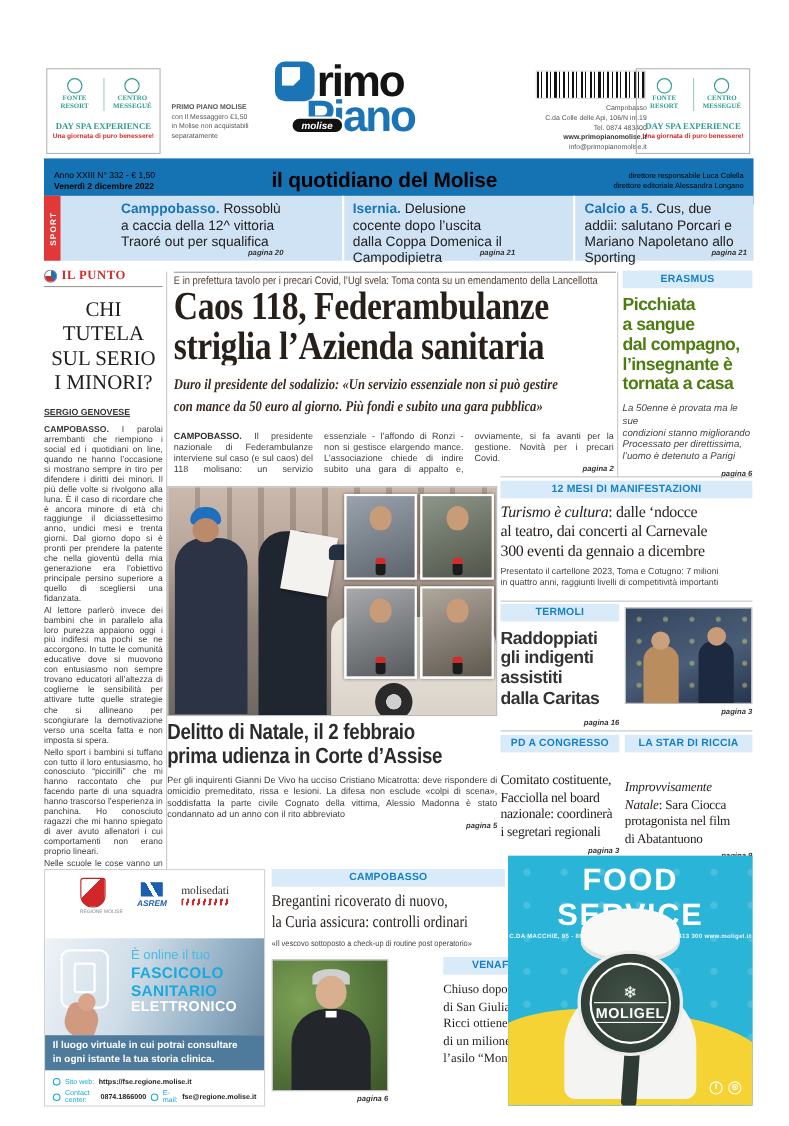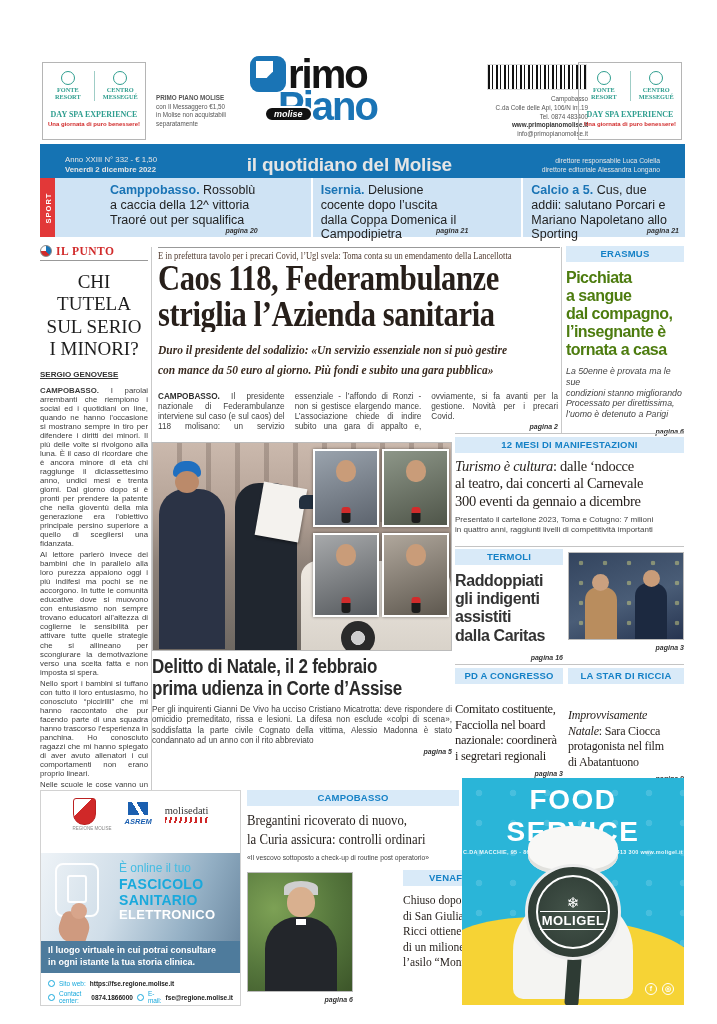--- a/index.html
+++ b/index.html
@@ -28,22 +28,22 @@
   .logo-txt1 { font-size:40px; font-weight:800; color:#141414; letter-spacing:-2px; line-height:.85; }
   .logo-row2 { position:relative; margin-left:28px; margin-top:-4px; }
   .logo-txt2 { font-size:40px; font-weight:800; color:#1a74b5; letter-spacing:-2px; line-height:.9; }
   .logo-badge { position:absolute; left:-14px; bottom:2px; background:#111; color:#fff; font-style:italic; font-size:9px; font-weight:bold; padding:1px 8px; border:2px solid #fff; border-radius:9px; }
   .barcode { position:absolute; left:487px; top:64px; width:100px; height:26px;
     background:repeating-linear-gradient(90deg,#111 0 2px,#fff 2px 4px,#111 4px 5px,#fff 5px 8px); border:1px solid #ddd; }
   .hdr-contact { position:absolute; left:462px; top:95px; width:126px; font-size:6.3px; color:#555; text-align:right; line-height:1.4; }
   .hdr-contact .bld { font-weight:bold; color:#333; }
 
   
-  .masthead { position:absolute; left:40px; top:144px; width:645px; height:42px; background:#1573b3; color:#e5e5e5;
-    display:flex; align-items:center; justify-content:space-between; padding:0 25px; }
+  .masthead { position:absolute; left:40px; top:144px; width:645px; height:42px; background:#1573b3; color:#000000;
+    display:flex; align-items:center; justify-content:space-between; padding:0 9px; }
   .mh-issue { font-size:7.8px; line-height:1.3; }
   .mh-issue .d2 { font-weight:bold; }
   .mh-tagline { font-size:19px; font-weight:bold; letter-spacing:-.2px; }
   .mh-dir { font-size:6.8px; text-align:right; line-height:1.35; }
 
   
   .sport { position:absolute; left:40px; top:178px; width:645px; height:59px; background:#cfe3f4; display:flex; }
   .sport-tab { width:15px; background:#e23838; position:relative; }
   .sport-tab span { position:absolute; left:50%; top:50%; transform:translate(-50%,-50%) rotate(-90deg); color:#fff; font-weight:bold; font-size:7.5px; letter-spacing:1px; }
   .sport-items { flex:1; display:flex; }
@@ -57,21 +57,21 @@
   .ip-head { display:flex; align-items:center; gap:4px; border-bottom:1px solid #999; padding-bottom:3px; }
   .ip-icon { width:12px; height:12px; border-radius:50%; background:conic-gradient(#1a74b5 0 40%, #d12b2b 40% 75%, #fff 75%); border:1px solid #888; }
   .ip-label { color:#d12b2b; font-weight:bold; font-size:11.5px; font-family:"Liberation Serif",serif; letter-spacing:.5px; }
   .ip-title { font-family:"Liberation Serif",serif; font-size:19px; line-height:1.18; text-align:center; color:#1d1d1d; margin:10px 0 9px; }
   .ip-author { font-size:8px; font-weight:bold; color:#333; text-decoration:underline; margin-bottom:7px; }
   .ip-body { font-size:7.8px; color:#3c3c3c; text-align:justify; line-height:1.16; }
   .ip-body p + p { margin-top:2px; }
 
   
   .kicker { position:absolute; left:158px; top:247px; width:402px; border-top:1px solid #999; padding-top:2px;
-    font-family:Liberation Serif, serif; font-size:10px; color:#503a2e; overflow:hidden; }
+    font-family:Liberation Sans, sans-serif; font-size:10px; color:#503a2e; overflow:hidden; }
   .headline { position:absolute; left:158px; top:261px; width:404px; font-family:"Liberation Serif",serif;
     font-weight:bold; font-size:36px; line-height:.99; color:#271f1a; letter-spacing:-.5px; overflow:hidden; }
   .deck { position:absolute; left:158px; top:340px; width:404px; font-family:"Liberation Serif",serif;
     font-weight:bold; font-style:italic; font-size:13.5px; line-height:1.5; color:#3a2b20; overflow:hidden; }
   .mbody { position:absolute; left:158px; top:392px; width:400px; height:44px; }
   .mbody-cols { column-count:3; column-gap:10px; font-size:8.2px; line-height:1.22; color:#3f3f3f; text-align:justify; height:40px; overflow:hidden; }
   .mbody-cols b { color:#2e2e2e; }
   .mbody .pg { position:absolute; right:0; top:31px; width:60px; }
 
   

